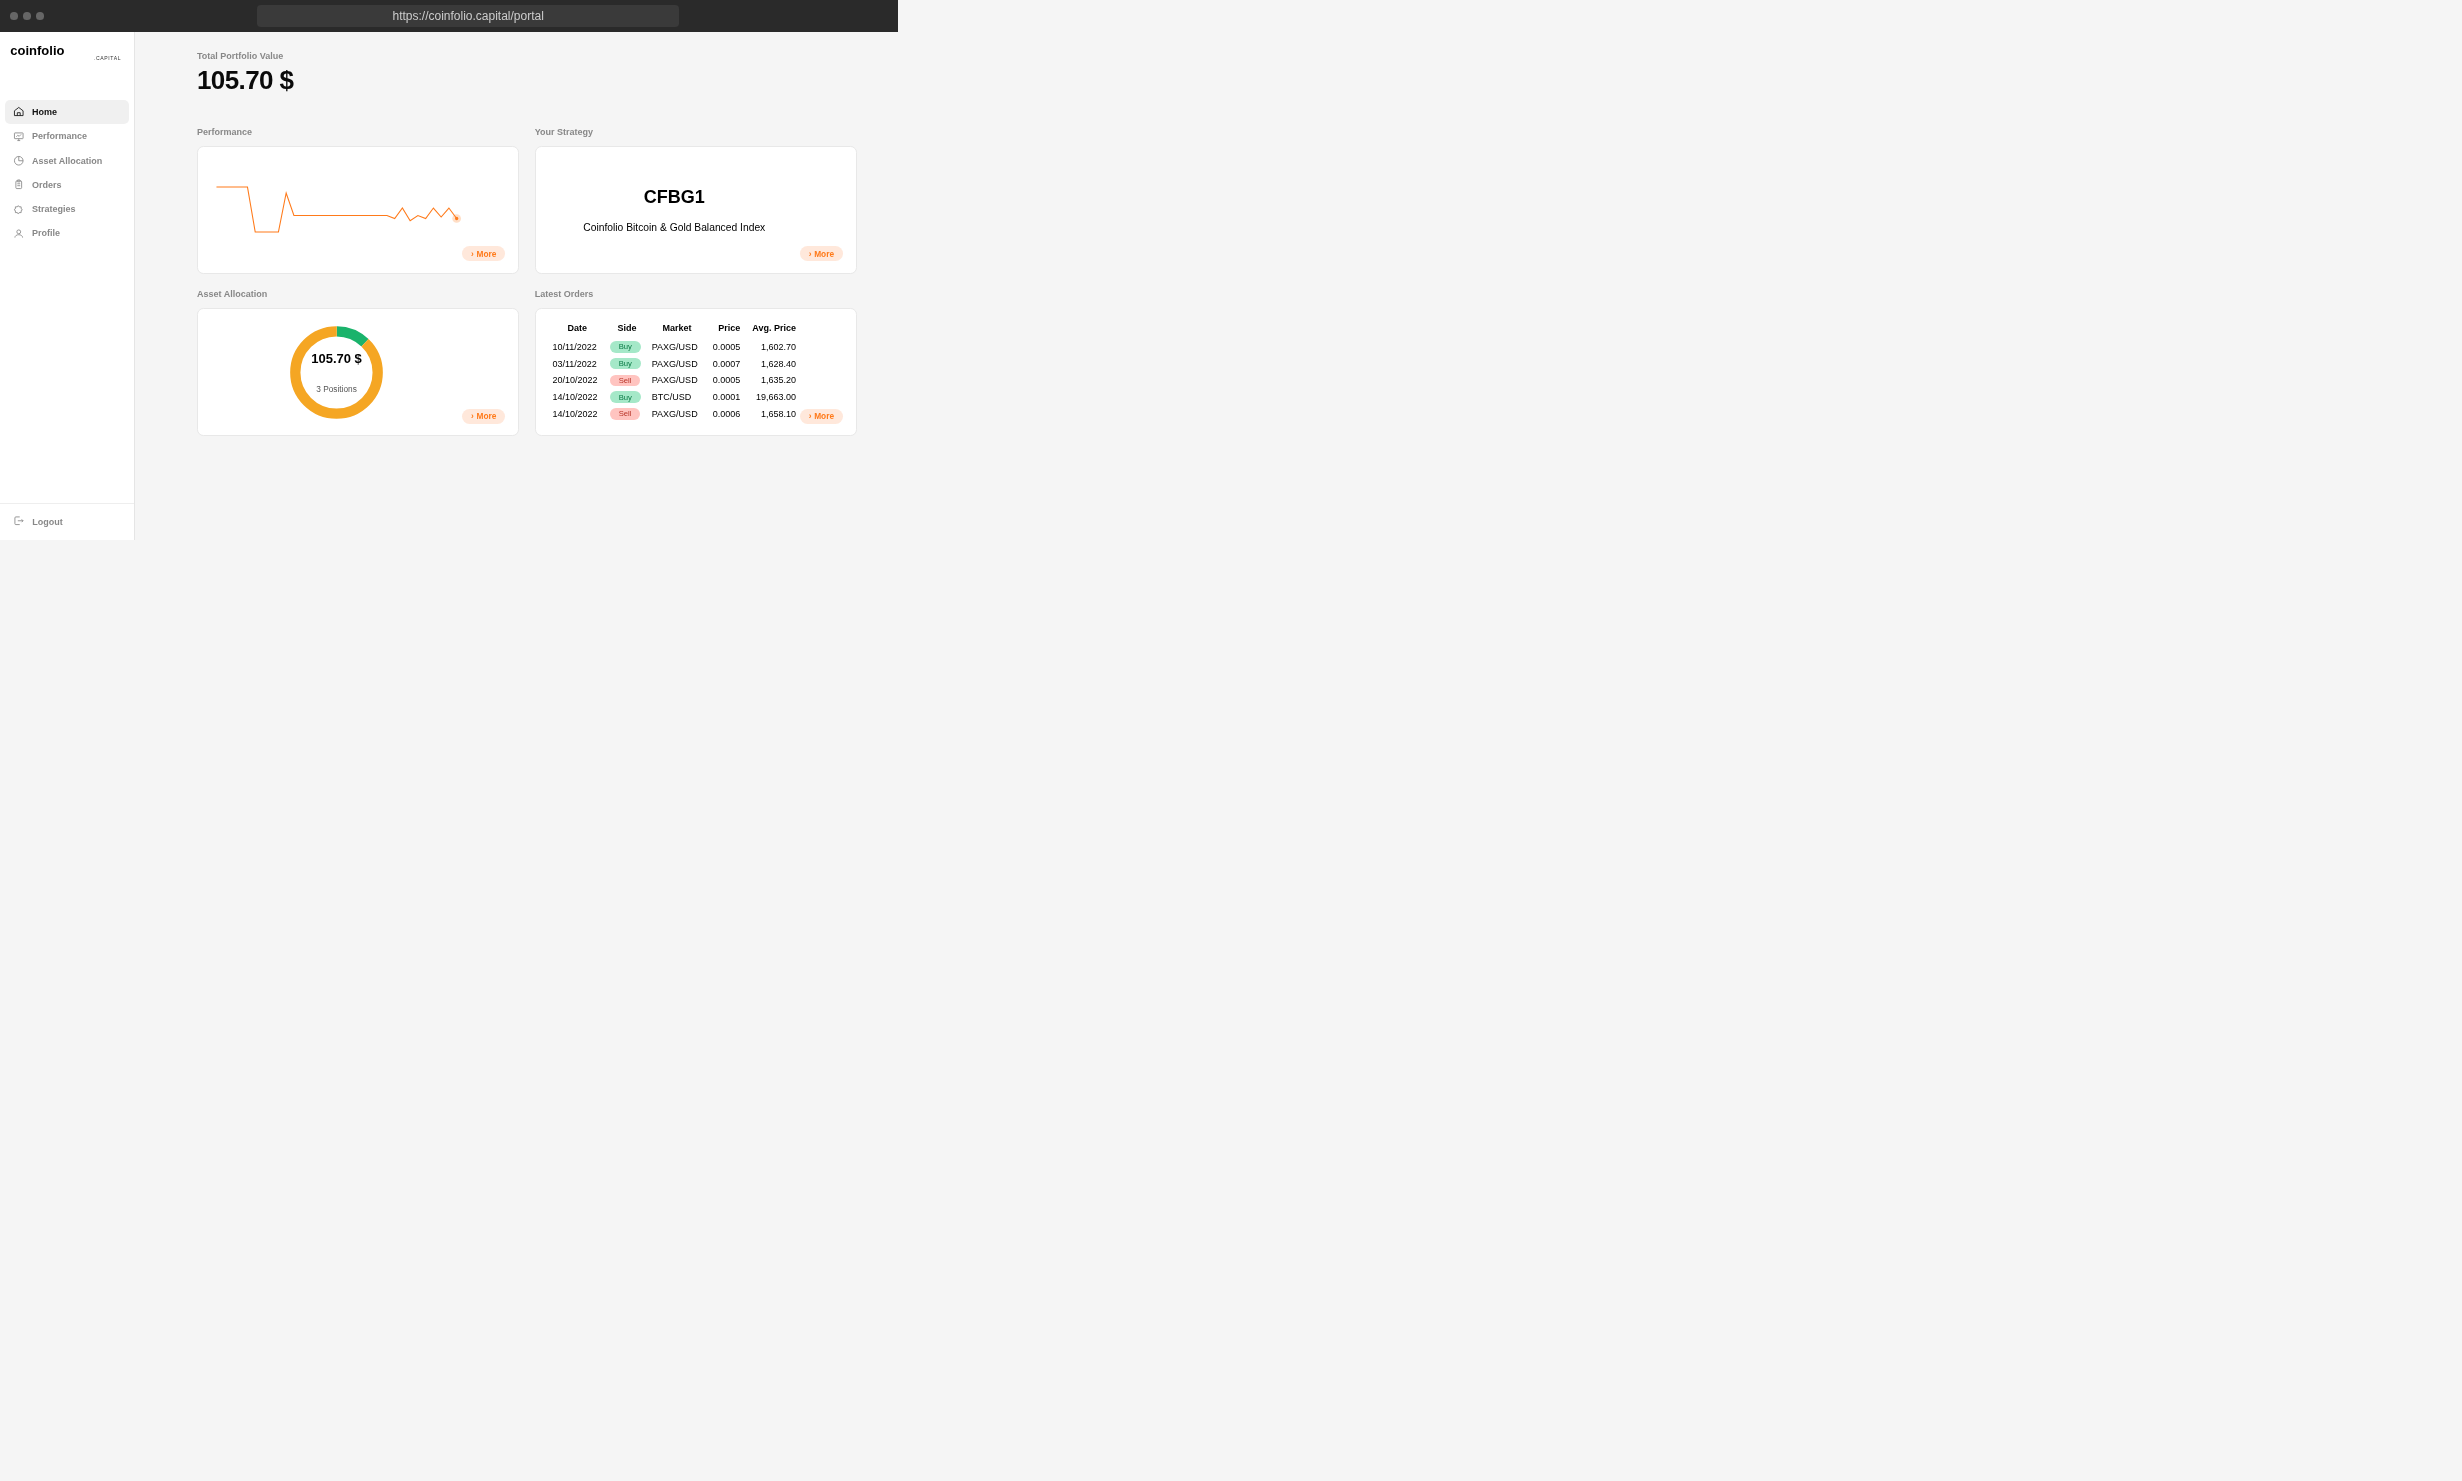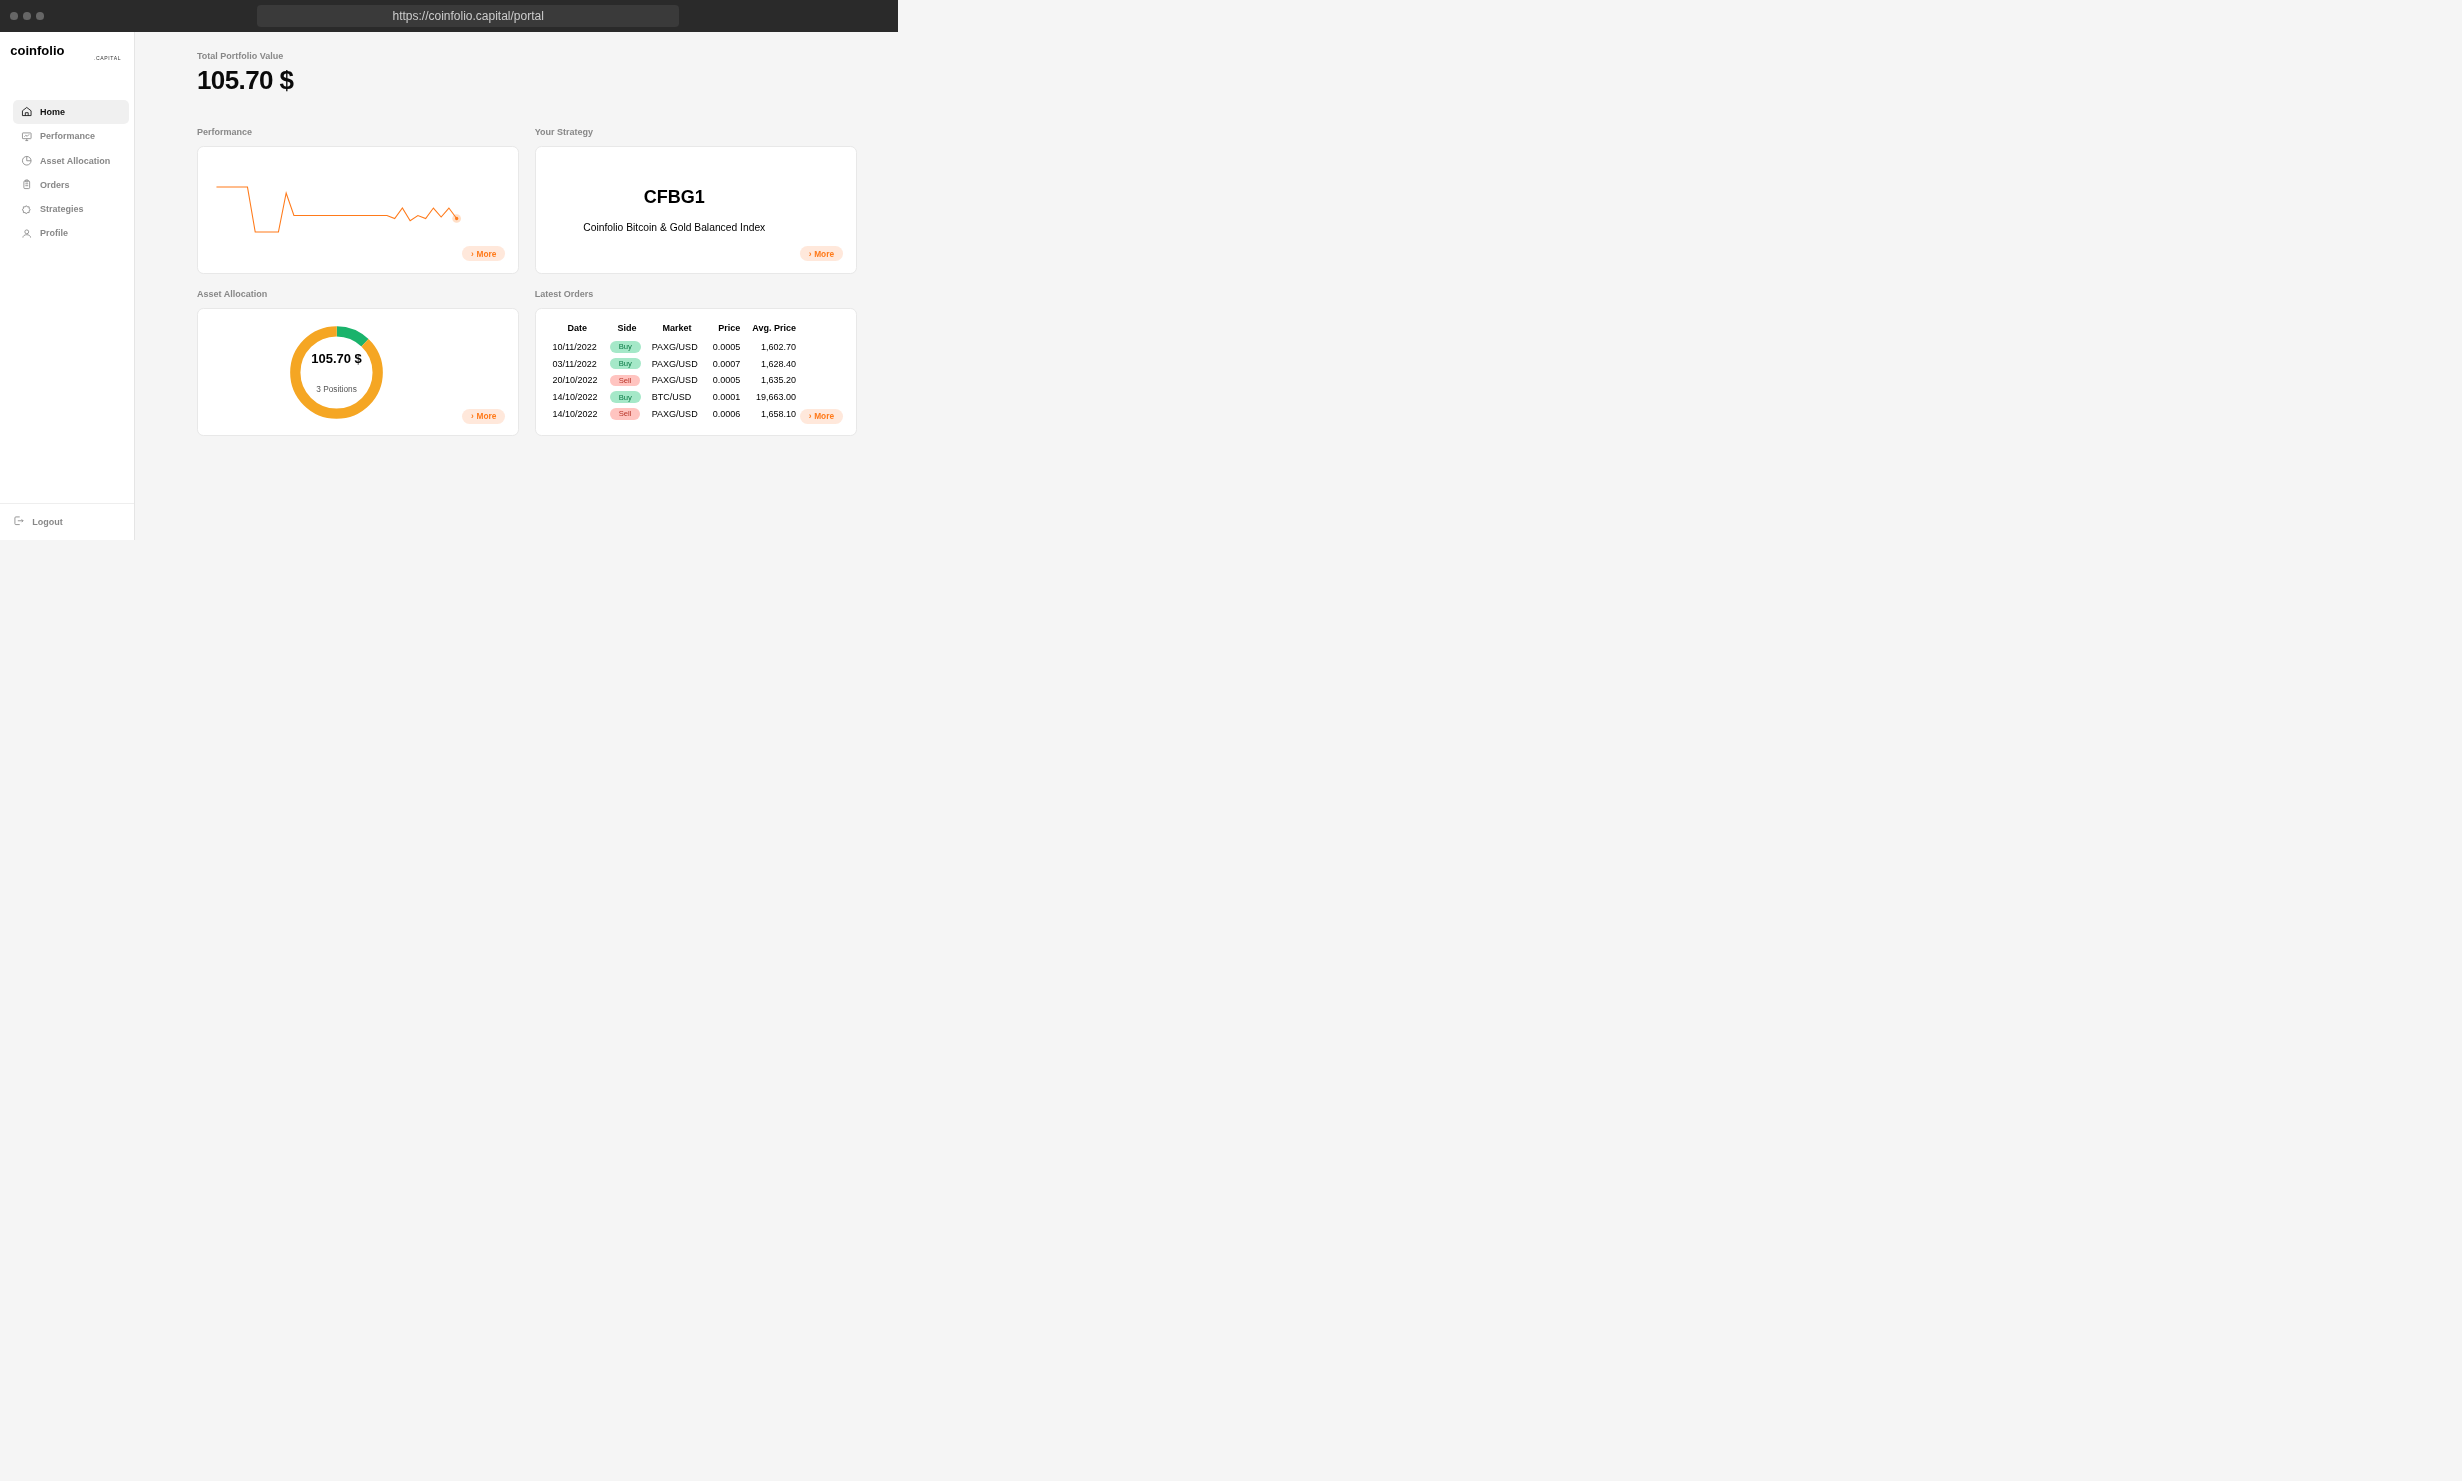--- a/index.html
+++ b/index.html
@@ -6,21 +6,21 @@
 body { font-family: -apple-system, BlinkMacSystemFont, "Segoe UI", Helvetica, Arial, sans-serif; background: #f5f5f5; width: 898px; height: 540px; overflow: hidden; }
 .browser-chrome { background: #2a2a2a; height: 32px; display: flex; align-items: center; padding: 0 10.3px; gap: 5.1px; }
 .traffic-lights { display: flex; gap: 5.1px; }
 .traffic-light { width: 7.7px; height: 7.7px; border-radius: 50%; background: #666; }
 .url-bar { margin: 0 auto; background: #3a3a3a; color: #ccc; padding: 3.8px 15.4px; border-radius: 3.8px; font-size: 12px; width: 422px; text-align: center; }
 .app { display: flex; height: calc(100% - 32px); }
 .sidebar { width: 135px; background: #fff; border-right: 0.6px solid #e5e5e5; display: flex; flex-direction: column; }
 .logo { padding: 11.5px 10.3px 7.7px 10.3px; }
 .logo-text { font-size: 13px; font-weight: 700; line-height: 1; }
 .logo-sub { font-size: 5.1px; letter-spacing: 0.6px; color: #333; text-align: right; margin-top: -1.3px; padding-right: 2.6px; }
-.nav { padding: 31px 5.1px 5.1px 5.1px; flex: 1; margin-left: 8px; }
+.nav { padding: 31px 5.1px 5.1px 5.1px; flex: 1; }
 .nav-item { display: flex; align-items: center; gap: 7.7px; padding: 6.4px 7.7px; border-radius: 5.1px; color: #888; font-size: 9px; font-weight: 600; cursor: pointer; }
 .nav-item.active { background: #f0f0f0; color: #111; }
 .nav-item .icon { width: 11.5px; height: 11.5px; display: flex; align-items: center; justify-content: center; }
 .nav-item svg { stroke: currentColor; fill: none; stroke-width: 1.8; }
 .sidebar-footer { border-top: 0.6px solid #eee; padding: 11.5px 13px; }
 .logout { display: flex; align-items: center; gap: 7.7px; color: #888; font-size: 9px; font-weight: 600; cursor: pointer; }
 .main { flex: 1; padding: 19px 41px 19px 62px; overflow: auto; }
 .greeting { font-size: 20.5px; font-weight: 800; color: #0a0a0a; margin-bottom: 31px; letter-spacing: -0.3px; }
 .kpi-label { color: #888; font-size: 9px; font-weight: 600; margin-bottom: 3.8px; }
 .kpi-value { font-size: 26px; font-weight: 800; color: #0a0a0a; letter-spacing: -0.6px; }

